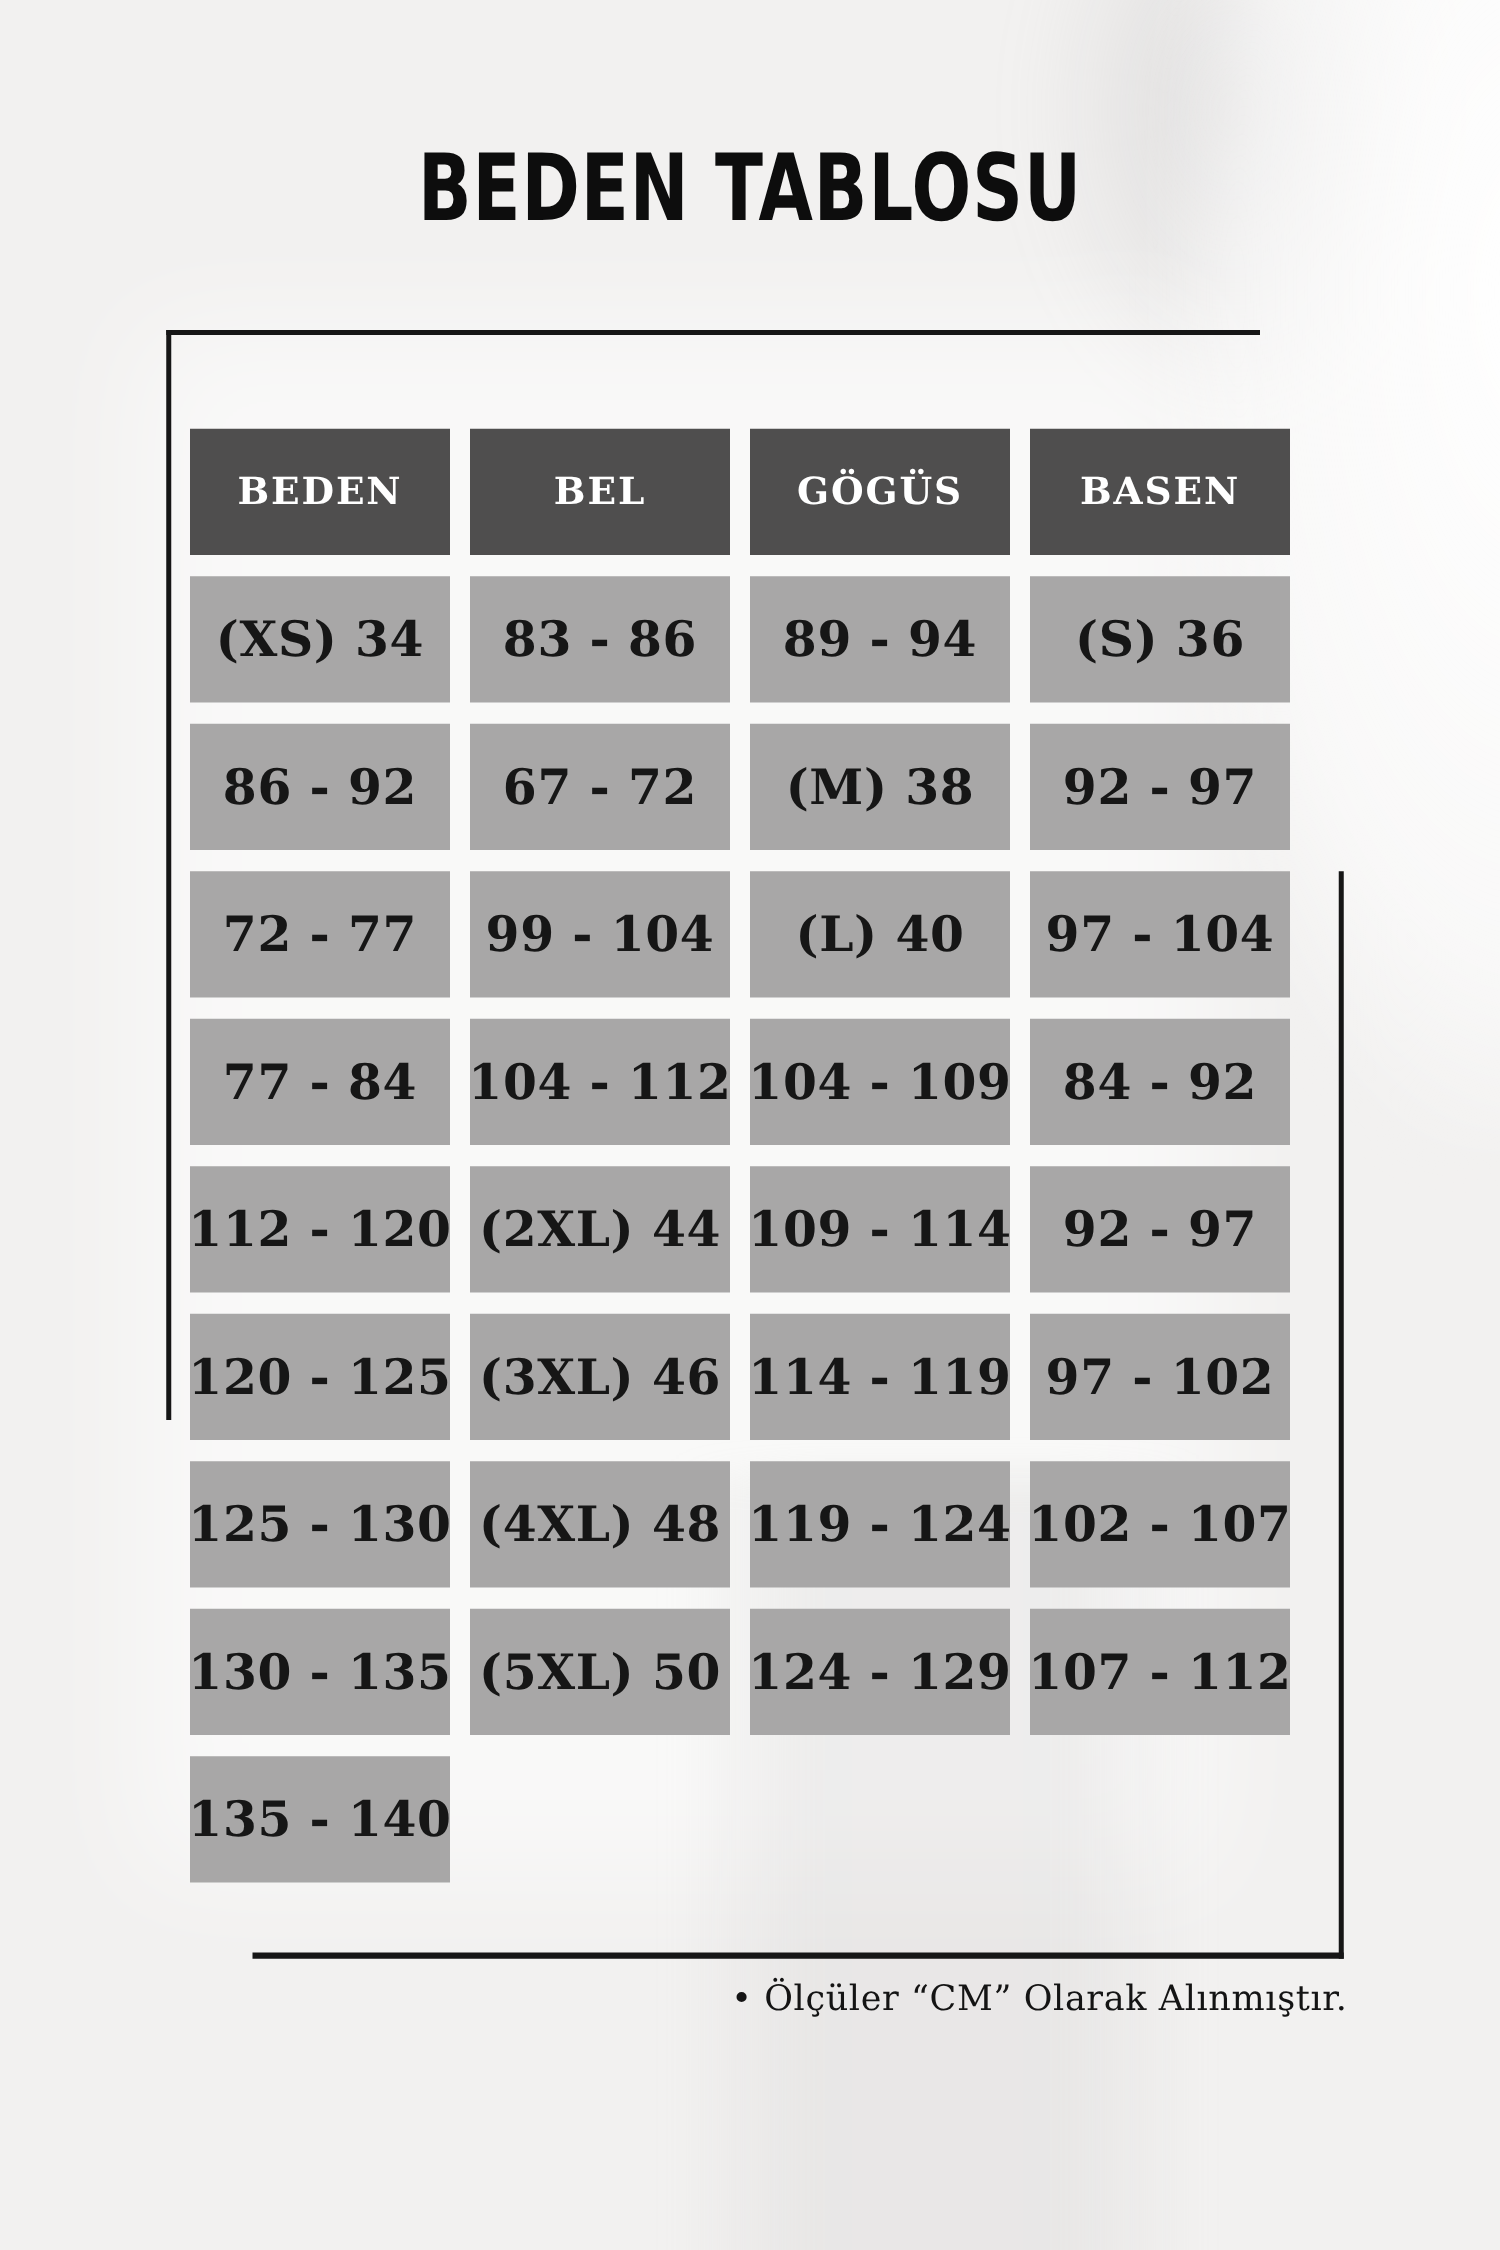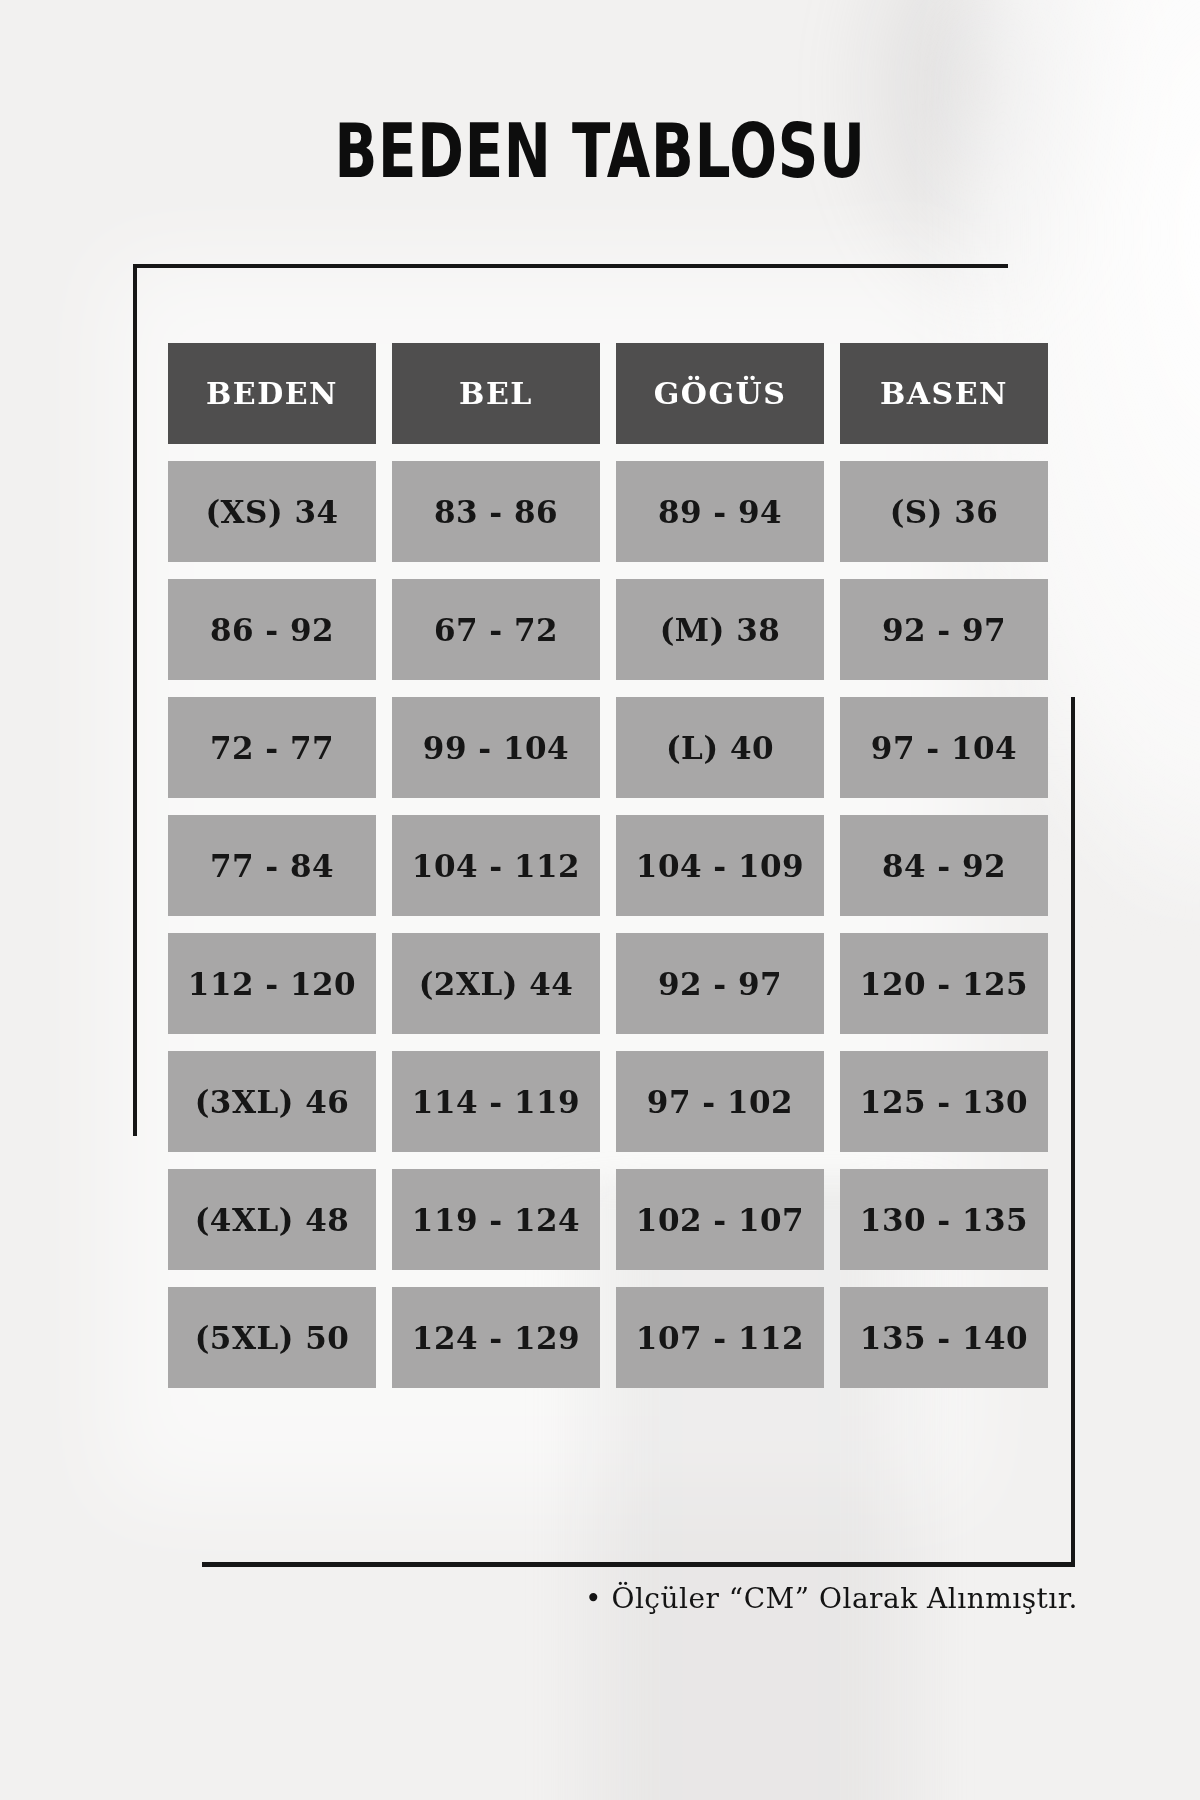--- a/index.html
+++ b/index.html
@@ -54,33 +54,33 @@
     transform-origin:50% 50%;
     white-space:nowrap;
   }
   .frame{position:absolute;background:var(--frame-line);}
   .frame-top{left:133px;top:264px;width:875px;height:4px;}
   .frame-left{left:133px;top:264px;width:4px;height:872px;}
   .frame-right{left:1071px;top:697px;width:4px;height:870px;}
   .frame-bottom{left:202px;top:1562px;width:873px;height:5px;}
   .size-table{
     position:absolute;
-    left:168px;top:343px;
+    left:152px;top:343px;
     display:grid;
     grid-template-columns:repeat(4, 208px);
     grid-auto-rows:101px;
     column-gap:16px;
     row-gap:17px;
   }
   .cell{
     display:flex;align-items:center;justify-content:center;
     background:var(--cell-bg);
     color:var(--cell-text);
     font-weight:bold;
-    font-size:31px;
+    font-size:39px;
     letter-spacing:0.5px;
     white-space:nowrap;
   }
   .cell.header{
     background:var(--header-bg);
     color:var(--header-text);
     font-size:30px;
     letter-spacing:1.5px;
   }
   .footnote{
@@ -124,20 +124,21 @@
     <div class="cell">72 - 77</div>
     <div class="cell">99 - 104</div>
     <div class="cell">(L) 40</div>
     <div class="cell">97 - 104</div>
     <div class="cell">77 - 84</div>
     <div class="cell">104 - 112</div>
     <div class="cell">104 - 109</div>
     <div class="cell">84 - 92</div>
     <div class="cell">112 - 120</div>
     <div class="cell">(2XL) 44</div>
+    <div class="cell">109 - 114</div>
     <div class="cell">92 - 97</div>
     <div class="cell">120 - 125</div>
     <div class="cell">(3XL) 46</div>
     <div class="cell">114 - 119</div>
     <div class="cell">97 - 102</div>
     <div class="cell">125 - 130</div>
     <div class="cell">(4XL) 48</div>
     <div class="cell">119 - 124</div>
     <div class="cell">102 - 107</div>
     <div class="cell">130 - 135</div>

